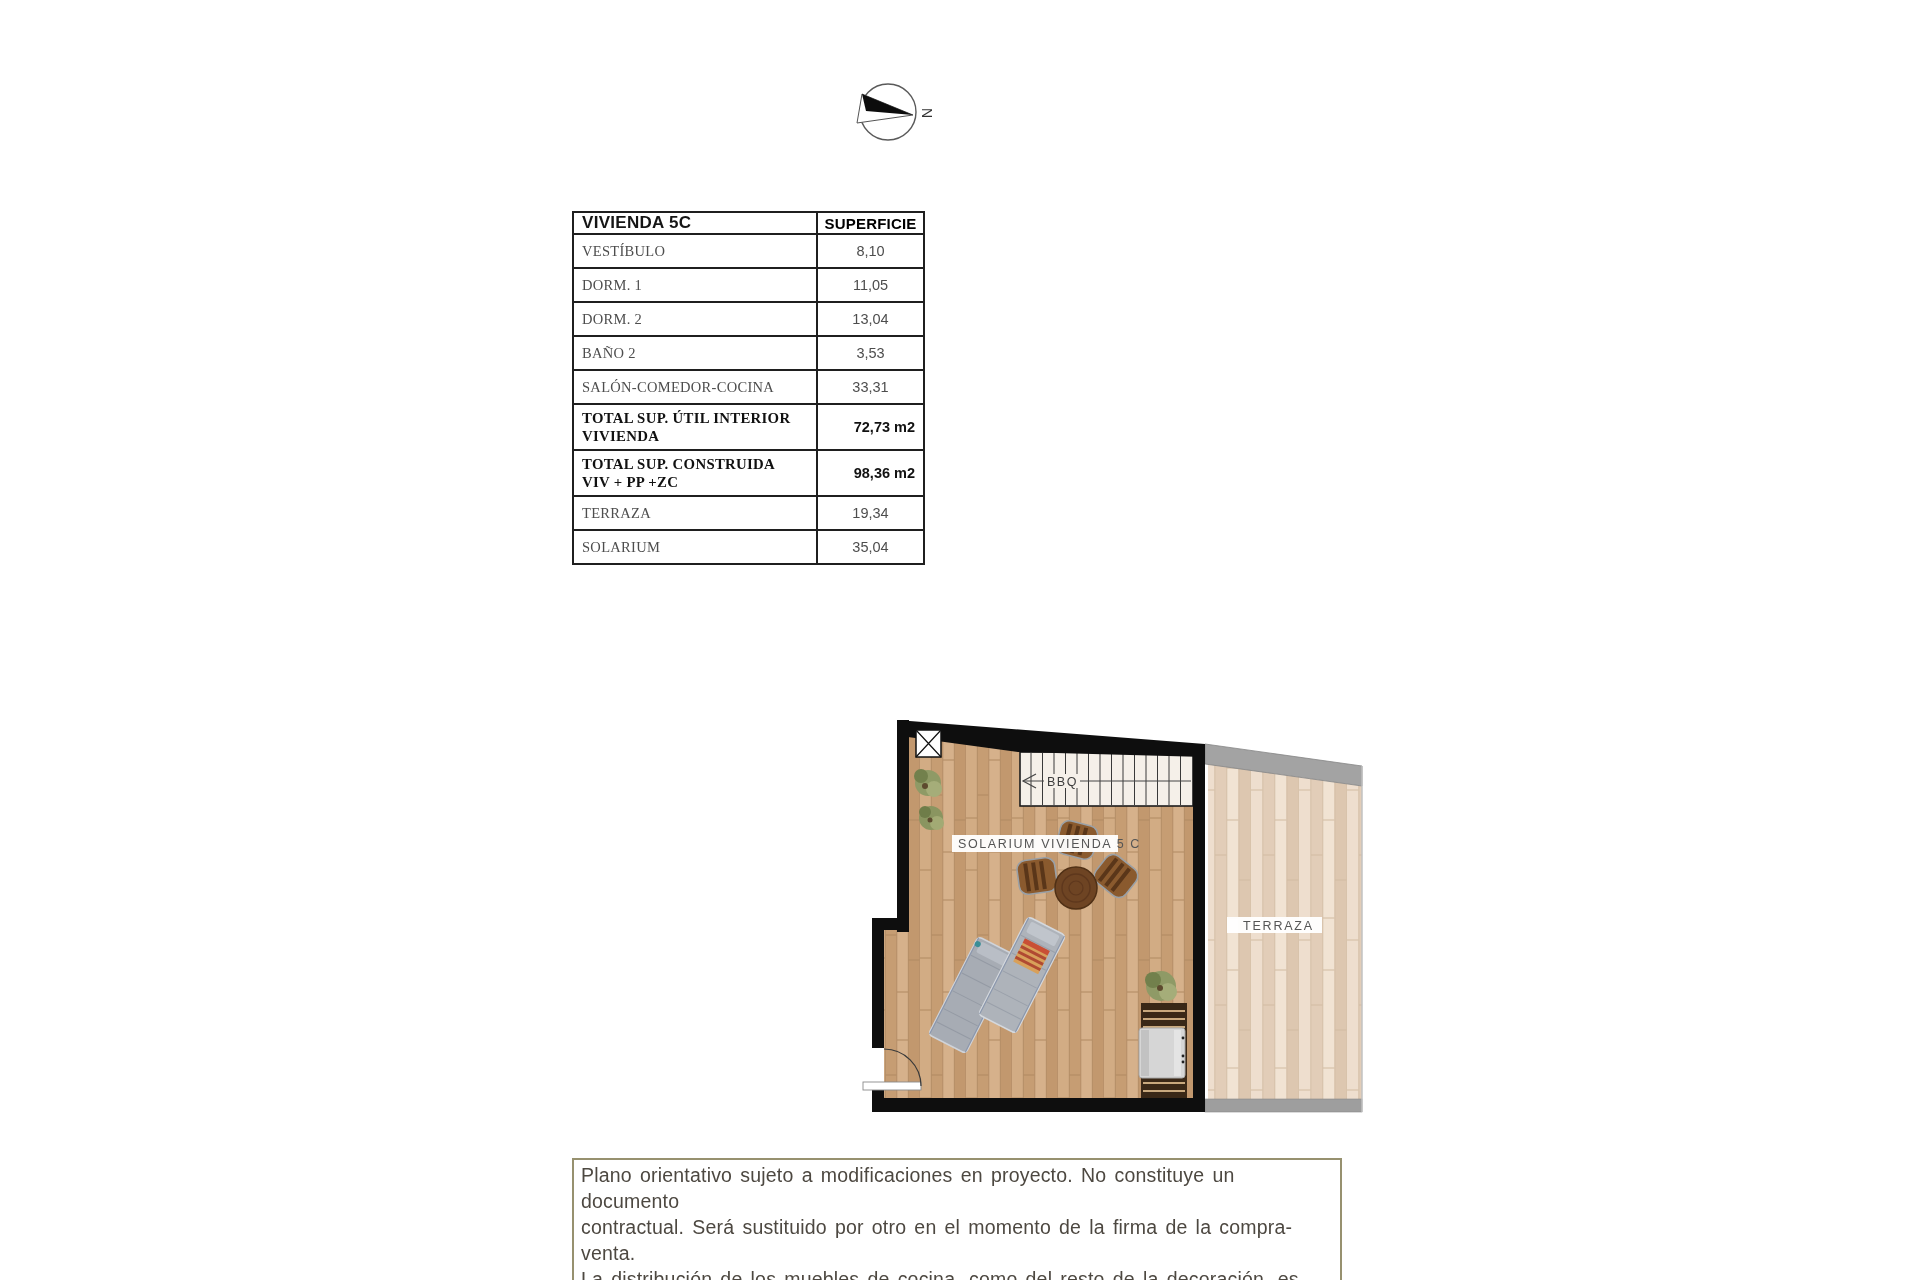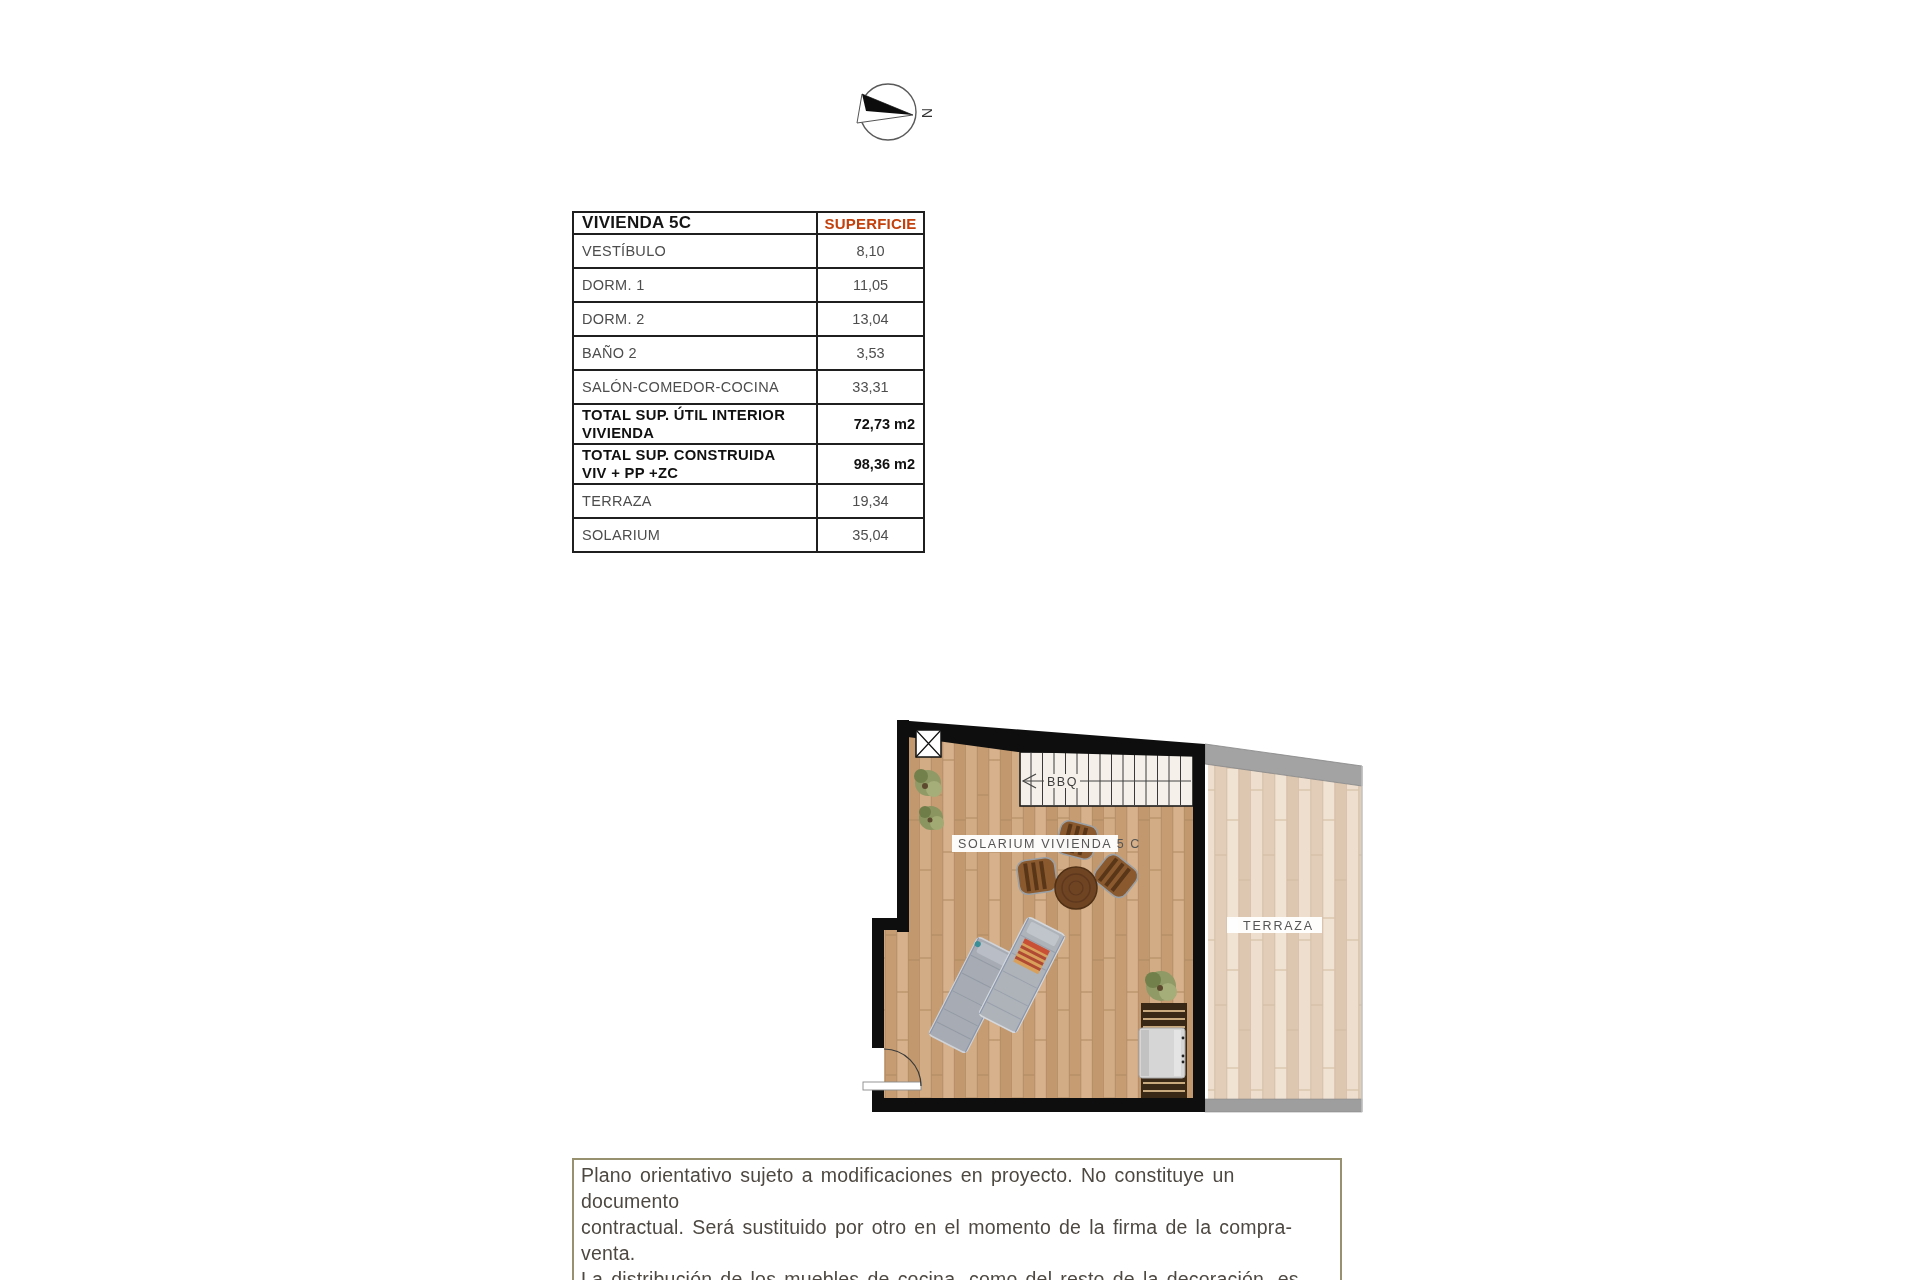--- a/index.html
+++ b/index.html
@@ -15,24 +15,24 @@
     table-layout:fixed;width:351px;
   }
   .areas-table td,.areas-table th{
     border:2px solid #1f1f1f;padding:0 0 0 8px;vertical-align:middle;
     font-family:"Liberation Sans", sans-serif;
   }
   .areas-table col.c1{width:244px;}
   .areas-table col.c2{width:107px;}
   tr.h-header{height:30px;}
   .areas-table tr{height:21px;}
-  .areas-table tr.tall{height:40px;}
+  .areas-table tr.tall{height:46px;}
   th.name-col{font-size:17px;font-weight:bold;color:#151515;text-align:left;letter-spacing:.3px;}
-  th.area-col{font-size:15px;font-weight:bold;color:#c2410c;text-align:center;padding:0;letter-spacing:.2px;}
-  td.c-label{font-size:14.5px;color:#4d4d4d;letter-spacing:.3px;white-space:pre-line;line-height:1.25;}
+  th.area-col{font-size:15px;font-weight:bold;color:#000000;text-align:center;padding:0;letter-spacing:.2px;}
+  td.c-label{font-size:14.5px;color:#4d4d4d;letter-spacing:.3px;white-space:pre-line;line-height:1.25;font-family:Liberation Serif, serif;}
   td.c-value{font-size:14.5px;color:#4d4d4d;text-align:center;padding:8px;}
   tr.bold td.c-label{color:#111;font-weight:bold;font-size:14.8px;}
   tr.bold td.c-value{color:#111;font-weight:bold;text-align:right;}
   
   .plan{position:absolute;left:840px;top:700px;width:540px;height:425px;}
   .plan text{font-family:"Liberation Sans", sans-serif;}
   
   .disclaimer{
     position:absolute;left:572px;top:1158px;width:752px;
     border:2px solid #97916f;background:#fff;

